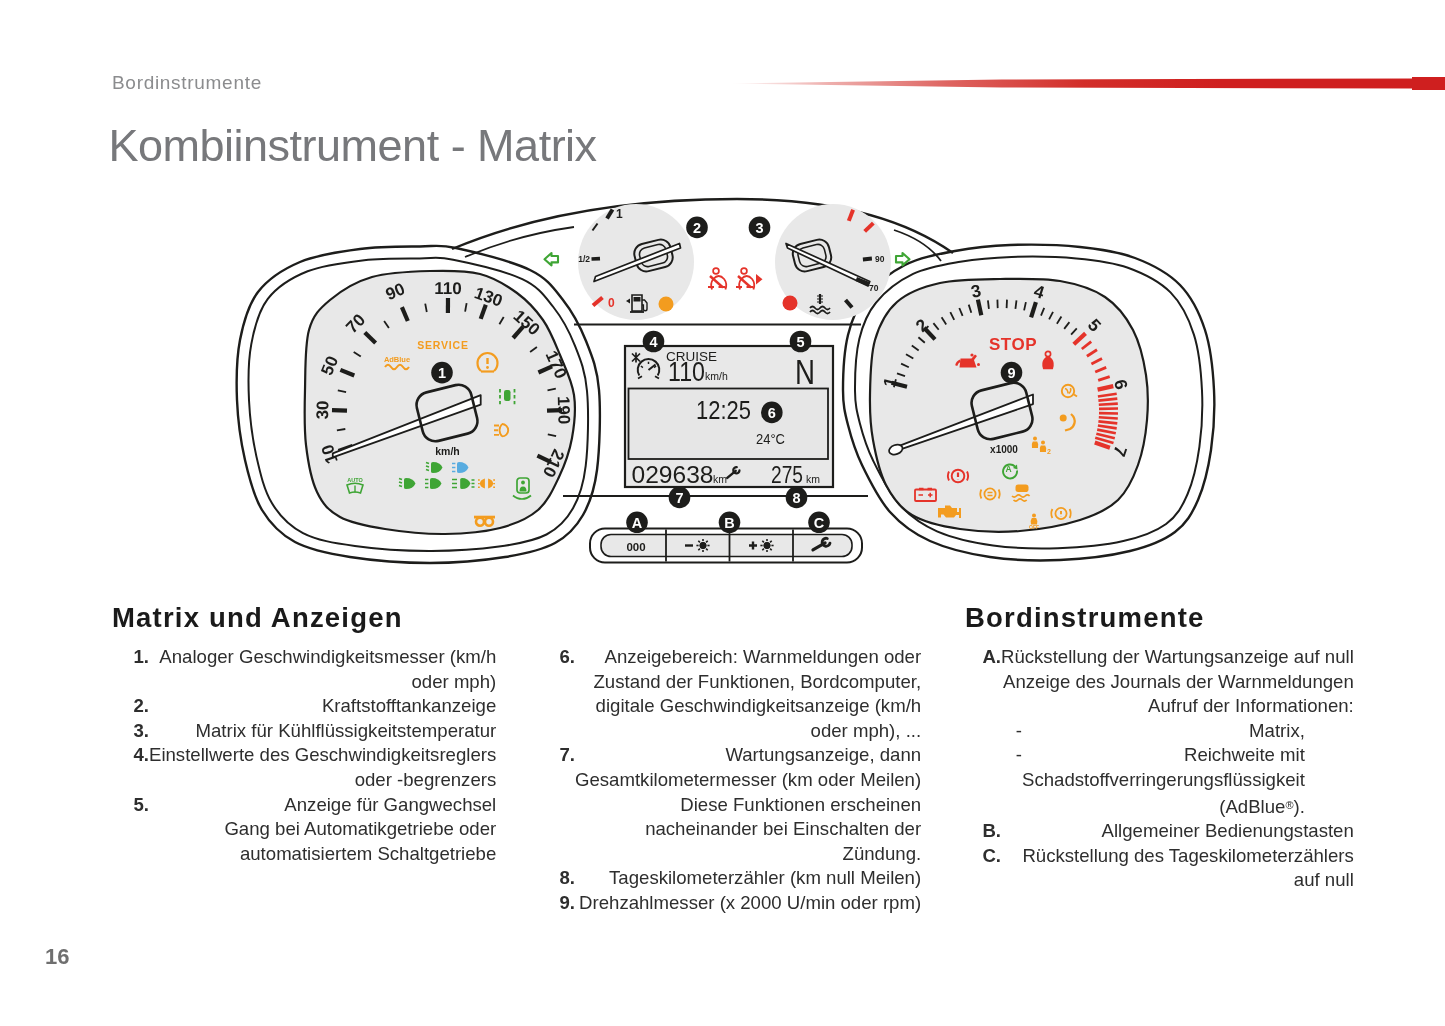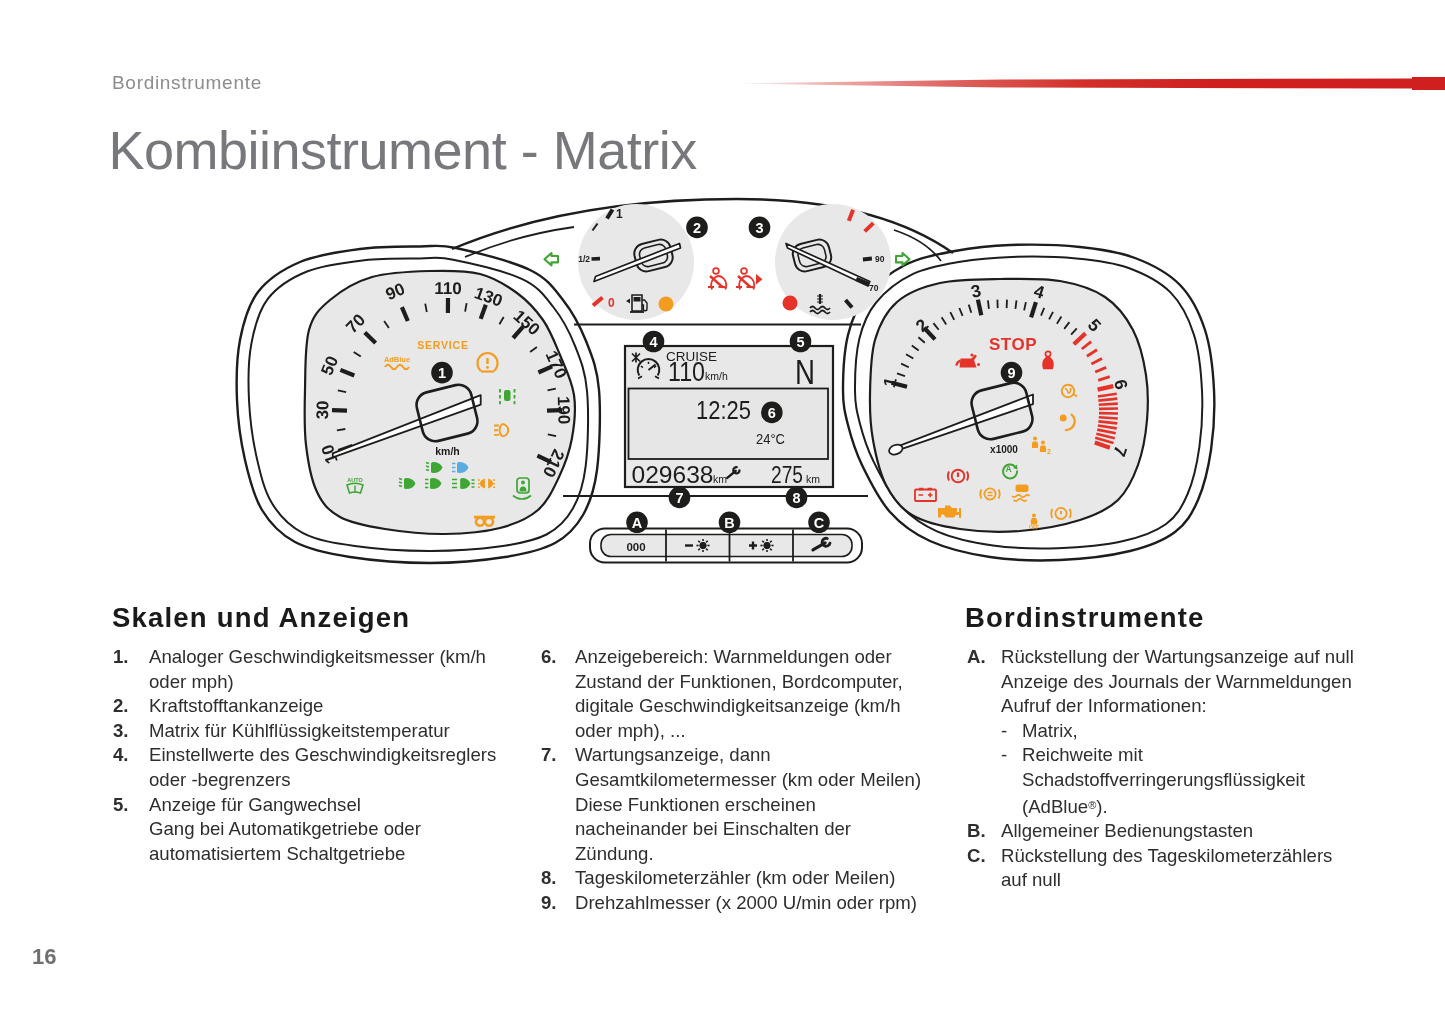--- a/index.html
+++ b/index.html
@@ -1,18 +1,18 @@
 <!DOCTYPE html>
 <html><head><meta charset="utf-8">
 <style>
 html,body{margin:0;padding:0;}
 body{width:1445px;height:1026px;position:relative;background:#fff;overflow:hidden;
  font-family:"Liberation Sans",sans-serif;}
-.abs{position:absolute;}
-.h1{color:#77787b;font-size:54px;letter-spacing:-0.5px;line-height:1;}
+.abs{position:absolute;text-align:right;}
+.h1{color:#77787b;font-size:45px;letter-spacing:-0.5px;line-height:1;}
 .crumb{color:#8b8c8e;font-size:19px;letter-spacing:0.7px;line-height:1;}
 .stripe{position:absolute;left:728px;top:77.5px;width:684px;height:12px;
  background:linear-gradient(to right, rgba(208,35,30,0) 0%, rgba(208,35,30,0.35) 14%,
  rgba(208,35,30,0.7) 32%, rgba(208,35,30,0.95) 52%, #cf1f1f 72%);
  clip-path:polygon(0 50%,40% 16%,100% 9%,100% 91%,40% 84%,0 50%);}
 .stripecap{position:absolute;left:1412px;top:76.5px;width:33px;height:13.5px;background:#cf1f1f;}
 .colhead{font-size:27.5px;font-weight:bold;color:#1a1a1a;letter-spacing:1.2px;line-height:1;}
 .items{font-size:18.6px;color:#2e2e2e;line-height:24.6px;}
 .items table{border-collapse:collapse;}
 .items td{vertical-align:top;padding:0;font-size:18.6px;line-height:24.6px;}
@@ -407,21 +407,21 @@
     <text x="796.5" y="497.9" font-size="14.5" font-weight="bold" fill="#fff" text-anchor="middle" dominant-baseline="central">8</text>
     <circle cx="1011.5" cy="372.6" r="10.8" fill="#1d1d1b"></circle>
     <text x="1011.5" y="373.1" font-size="14.5" font-weight="bold" fill="#fff" text-anchor="middle" dominant-baseline="central">9</text>
     <circle cx="637" cy="522.3" r="10.8" fill="#1d1d1b"></circle>
     <text x="637" y="522.8" font-size="14.5" font-weight="bold" fill="#fff" text-anchor="middle" dominant-baseline="central">A</text>
     <circle cx="729.5" cy="522.3" r="10.8" fill="#1d1d1b"></circle>
     <text x="729.5" y="522.8" font-size="14.5" font-weight="bold" fill="#fff" text-anchor="middle" dominant-baseline="central">B</text>
     <circle cx="819" cy="522.3" r="10.8" fill="#1d1d1b"></circle>
     <text x="819" y="522.8" font-size="14.5" font-weight="bold" fill="#fff" text-anchor="middle" dominant-baseline="central">C</text>
   </svg>
-<div class="abs colhead" style="left:112px;top:604px;">Skalen und Anzeigen</div>
+<div class="abs colhead" style="left:112px;top:604px;">Matrix und Anzeigen</div>
 <div class="abs items" style="left:113px;top:645px;">
 <table>
       <tbody>
         <tr>
           <td style="width:36px;" class="num">1.</td>
           <td>Analoger Geschwindigkeitsmesser (km/h<br>oder mph)</td>
         </tr>
 <tr>
           <td class="num">2.</td>
           <td>Kraftstofftankanzeige</td>
@@ -447,21 +447,21 @@
         <tr>
           <td style="width:34px;" class="num">6.</td>
           <td>Anzeigebereich: Warnmeldungen oder<br>Zustand der Funktionen, Bordcomputer,<br>digitale Geschwindigkeitsanzeige (km/h<br>oder mph), ...</td>
         </tr>
 <tr>
           <td class="num">7.</td>
           <td>Wartungsanzeige, dann<br>Gesamtkilometermesser (km oder Meilen)<br>Diese Funktionen erscheinen<br>nacheinander bei Einschalten der<br>Zündung.</td>
         </tr>
 <tr>
           <td class="num">8.</td>
-          <td>Tageskilometerzähler (km oder Meilen)</td>
+          <td>Tageskilometerzähler (km null Meilen)</td>
         </tr>
 <tr>
           <td class="num">9.</td>
           <td>Drehzahlmesser (x 2000 U/min oder rpm)</td>
         </tr>
       </tbody>
     </table>
 </div>
 <div class="abs colhead" style="left:965px;top:604px;">Bordinstrumente</div>
 <div class="abs items" style="left:967px;top:645px;">
@@ -487,13 +487,13 @@
           <td class="num">B.</td>
           <td>Allgemeiner Bedienungstasten</td>
         </tr>
 <tr>
           <td class="num">C.</td>
           <td>Rückstellung des Tageskilometerzählers<br>auf null</td>
         </tr>
       </tbody>
     </table>
 </div>
-<div class="abs pagenum" style="left:32px;top:945.5px;">16</div>
+<div class="abs pagenum" style="left:45px;top:945.5px;">16</div>
 
 </body></html>

